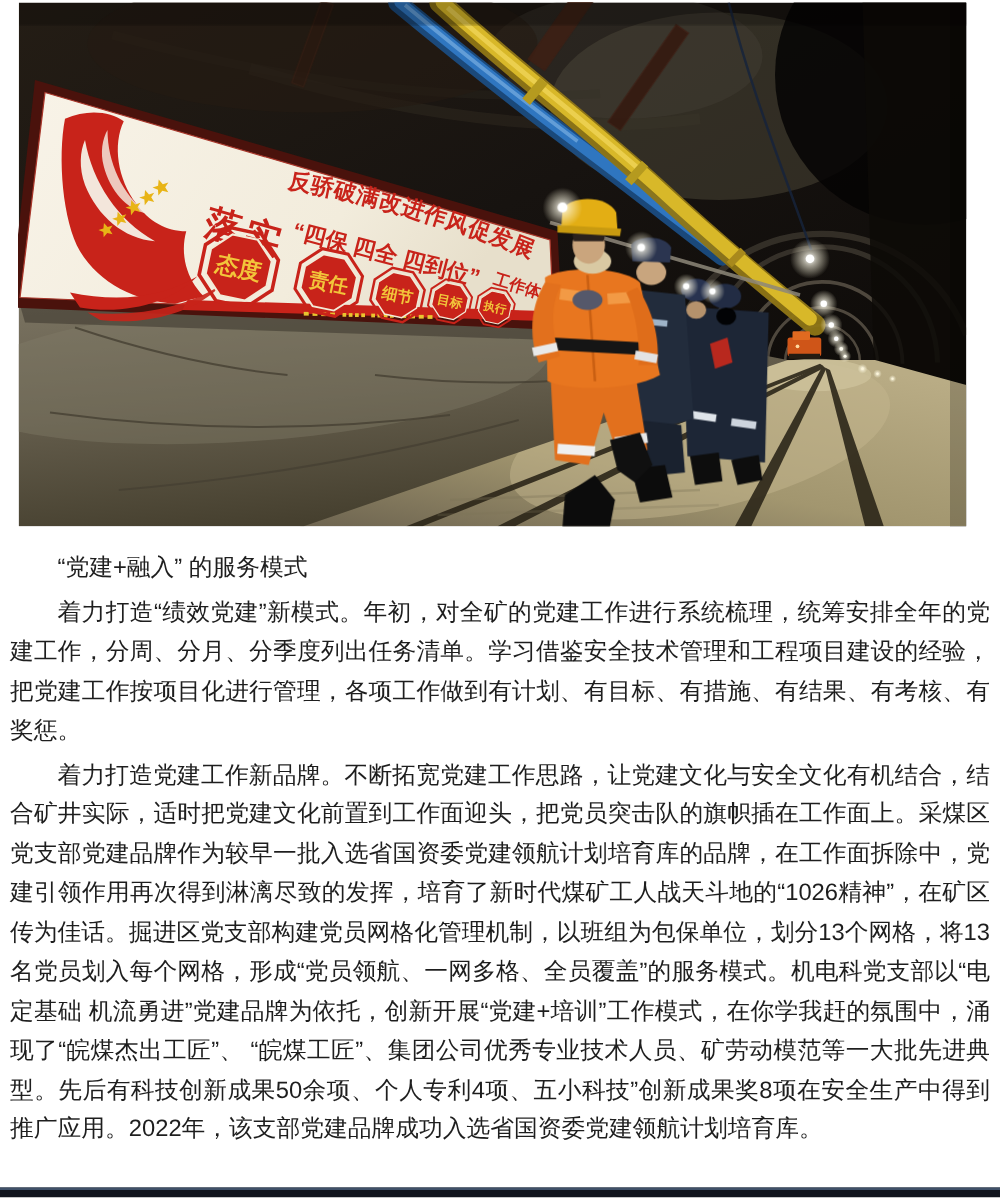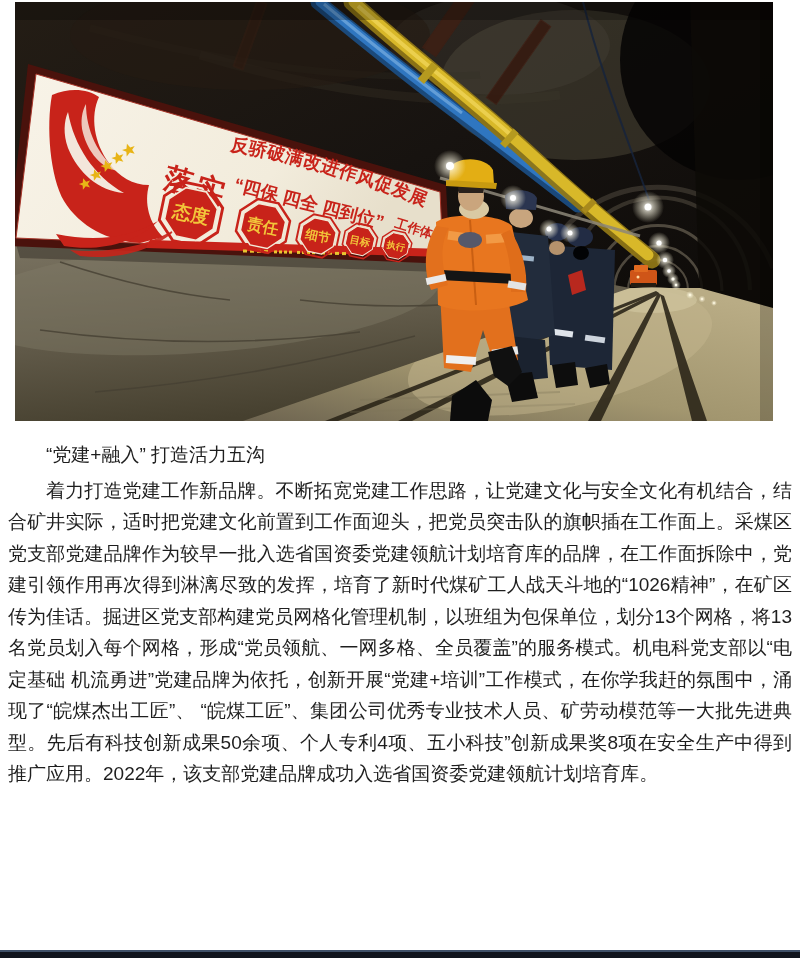--- a/index.html
+++ b/index.html
@@ -278,17 +278,18 @@
           <circle cx="450" cy="166" r="4" fill="#ffffff"></circle>
     </g>
   </g>
 
   <path d="M15,2 L773,2 L773,20 L15,20 Z" fill="#000000" opacity="0.25"></path>
   <path d="M760,2 L773,2 L773,421 L760,421 Z" fill="#000000" opacity="0.2"></path>
 </svg>
 </div>
 
 <div class="article">
-  <p>“党建+融入” 打造活力五沟</p>
+  <p>“党建+融入” 的服务模式</p>
+  <p>着力打造“绩效党建”新模式。年初，对全矿的党建工作进行系统梳理，统筹安排全年的党建工作，分周、分月、分季度列出任务清单。学习借鉴安全技术管理和工程项目建设的经验，把党建工作按项目化进行管理，各项工作做到有计划、有目标、有措施、有结果、有考核、有奖惩。</p>
   <p>着力打造党建工作新品牌。不断拓宽党建工作思路，让党建文化与安全文化有机结合，结合矿井实际，适时把党建文化前置到工作面迎头，把党员突击队的旗帜插在工作面上。采煤区党支部党建品牌作为较早一批入选省国资委党建领航计划培育库的品牌，在工作面拆除中，党建引领作用再次得到淋漓尽致的发挥，培育了新时代煤矿工人战天斗地的“1026精神”，在矿区传为佳话。掘进区党支部构建党员网格化管理机制，以班组为包保单位，划分13个网格，将13名党员划入每个网格，形成“党员领航、一网多格、全员覆盖”的服务模式。机电科党支部以“电定基础 机流勇进”党建品牌为依托，创新开展“党建+培训”工作模式，在你学我赶的氛围中，涌现了“皖煤杰出工匠”、 “皖煤工匠”、集团公司优秀专业技术人员、矿劳动模范等一大批先进典型。先后有科技创新成果50余项、个人专利4项、五小科技”创新成果奖8项在安全生产中得到推广应用。2022年，该支部党建品牌成功入选省国资委党建领航计划培育库。</p>
 </div>
 
 <div class="footer-bar"></div>
 
 </body></html>

